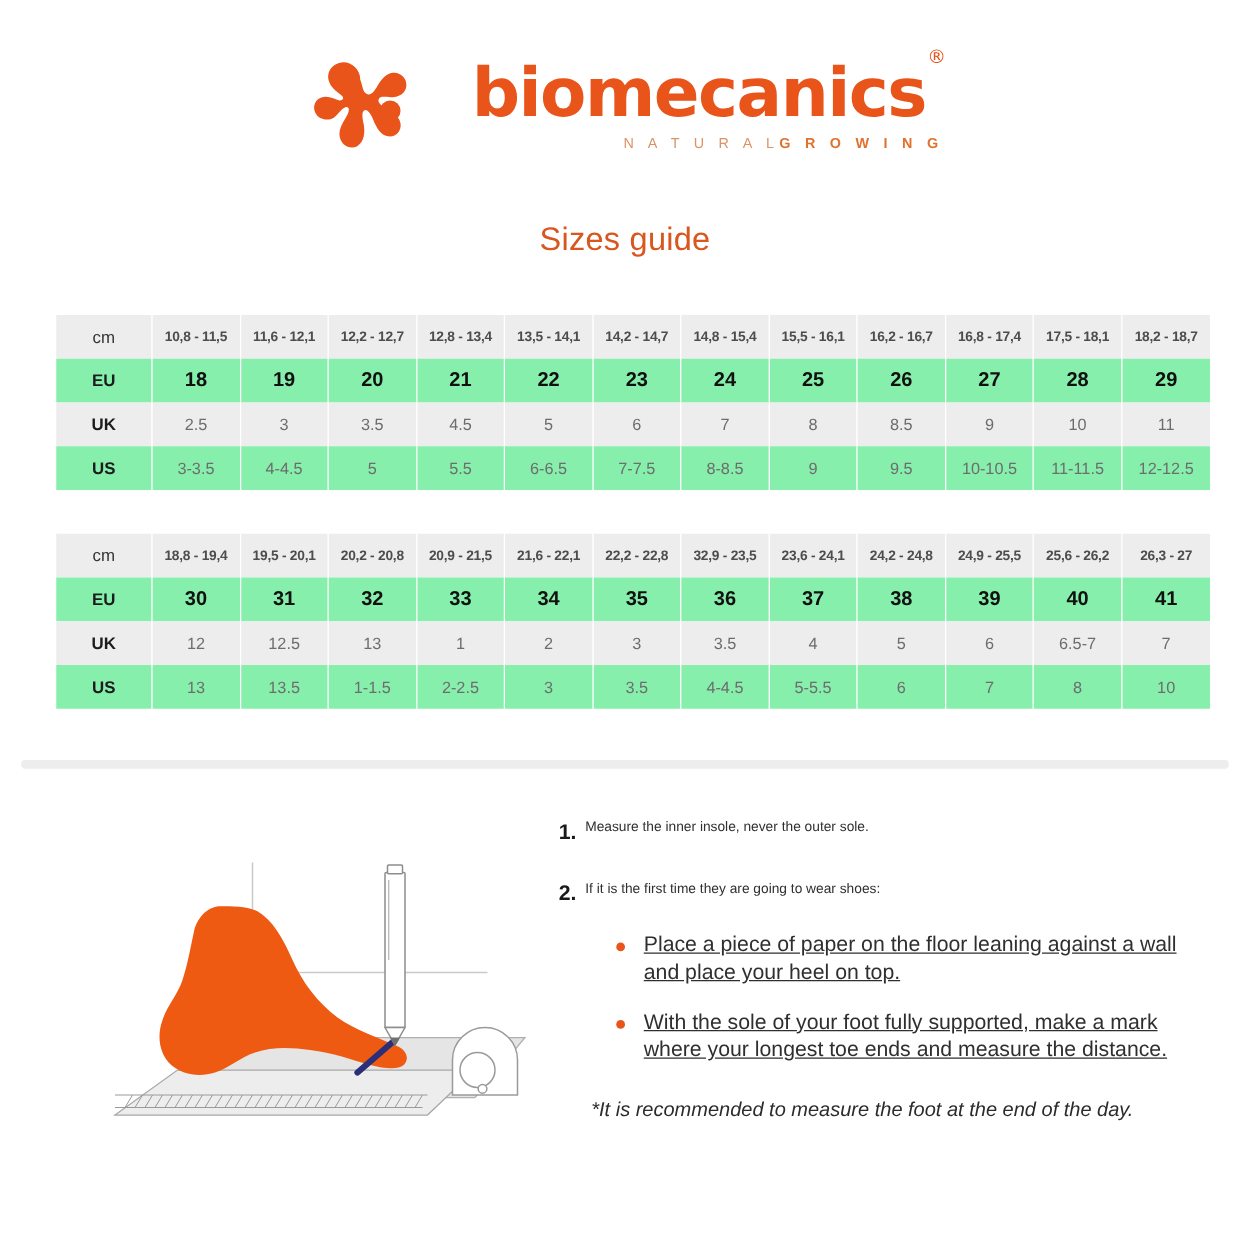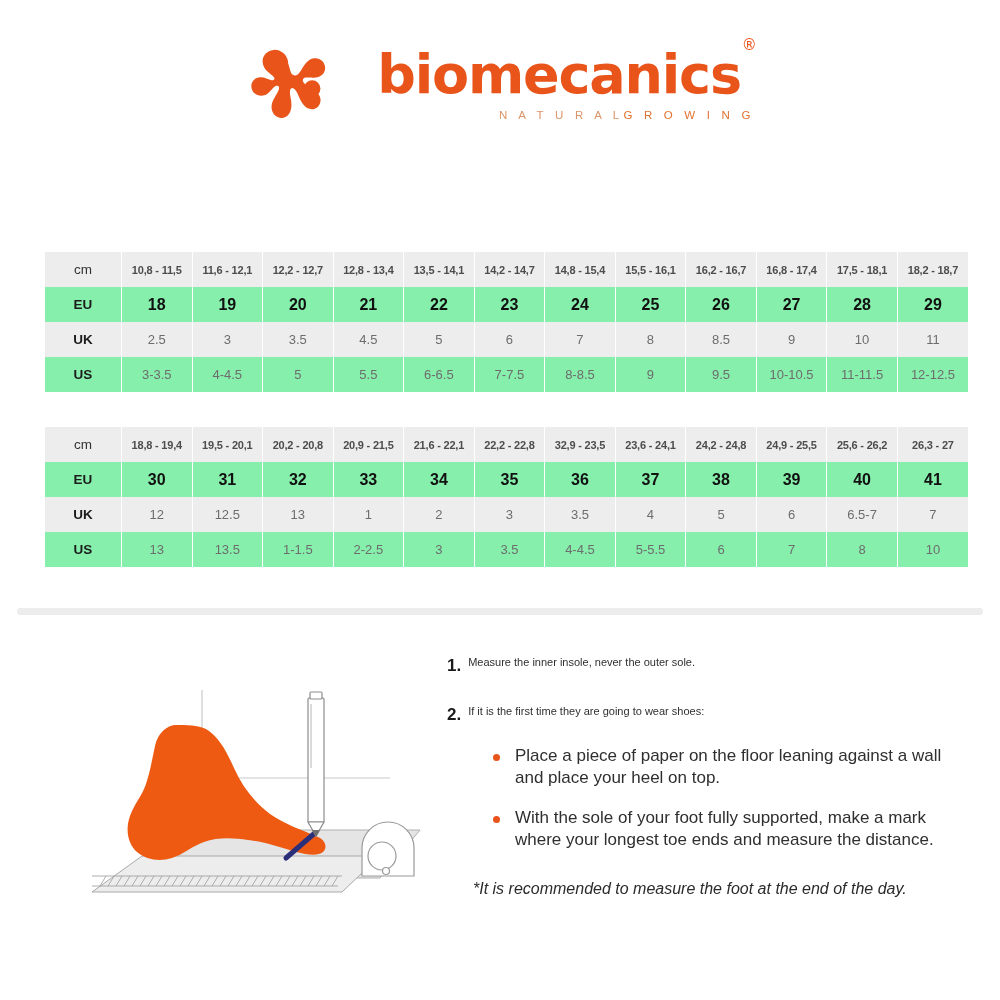--- a/index.html
+++ b/index.html
@@ -31,21 +31,21 @@
     font-size:15px;vertical-align:super;font-weight:normal;
     position:relative;top:-24px;left:1px;
   }
   .logo-tag{
     margin-top:7px;width:100%;
     display:flex;justify-content:flex-end;
     font-size:11.5px;color:#D9814B;letter-spacing:4.2px;
     padding-right:2px;
   }
   .logo-tag .tag-a{font-weight:normal;color:#DB9468;}
-  .logo-tag .tag-b{font-weight:normal;color:#E0722E;}
+  .logo-tag .tag-b{font-weight:bold;color:#E0722E;}
 
   
   .sizes-title{
     position:absolute;top:176px;left:0;width:1000px;text-align:center;
     font-size:26px;color:#D9561E;font-weight:normal;letter-spacing:0.2px;
   }
 
   
   .sizetable{
     position:absolute;left:45px;width:923px;
@@ -82,21 +82,21 @@
   .instructions{
     position:absolute;left:447px;top:655px;width:500px;
     color:#2f2f2f;
   }
   .step{display:flex;align-items:flex-start;margin-bottom:26px;}
   .step-num{
     font-weight:bold;font-size:17px;color:#1a1a1a;
     margin-right:7px;flex:0 0 auto;line-height:1.35;
   }
   .step-text{font-size:11px;line-height:1.35;color:#2f2f2f;}
-  .bullets{margin:0;padding:0;list-style:none;margin-left:46px;margin-top:-8px;}
+  .bullets{margin:0;padding:0;list-style:none;margin-left:46px;margin-top:-8px;text-decoration:underline;}
   .bullet{display:flex;align-items:flex-start;margin-bottom:17px;}
   .bullet-dot{
     width:7px;height:7px;border-radius:50%;background:#E8541A;
     flex:0 0 7px;margin-top:9px;margin-right:15px;
   }
   .bullet-text{font-size:17px;line-height:1.32;color:#2f2f2f;}
   .footnote{
     margin-top:26px;margin-left:26px;
     font-style:italic;font-size:16px;line-height:1.42;color:#2b2b2b;
   }
@@ -141,20 +141,21 @@
       <div class="logo-words">
         <div class="logo-name"><span>biomecanics</span><span class="logo-reg">®</span></div>
         <div class="logo-tag">
           <span class="tag-a">N A T U R A L</span>
           <span class="tag-b">G R O W I N G</span>
         </div>
       </div>
     </div>
   </div>
 
+  <div class="sizes-title">Sizes guide</div>
 
   <table class="sizetable t1">
     <tbody>
       <tr class="r-odd">
         <td class="rowlabel light">cm</td>
         <td class="cm-cell">10,8 - 11,5</td>
         <td class="cm-cell">11,6 - 12,1</td>
         <td class="cm-cell">12,2 - 12,7</td>
         <td class="cm-cell">12,8 - 13,4</td>
         <td class="cm-cell">13,5 - 14,1</td>

